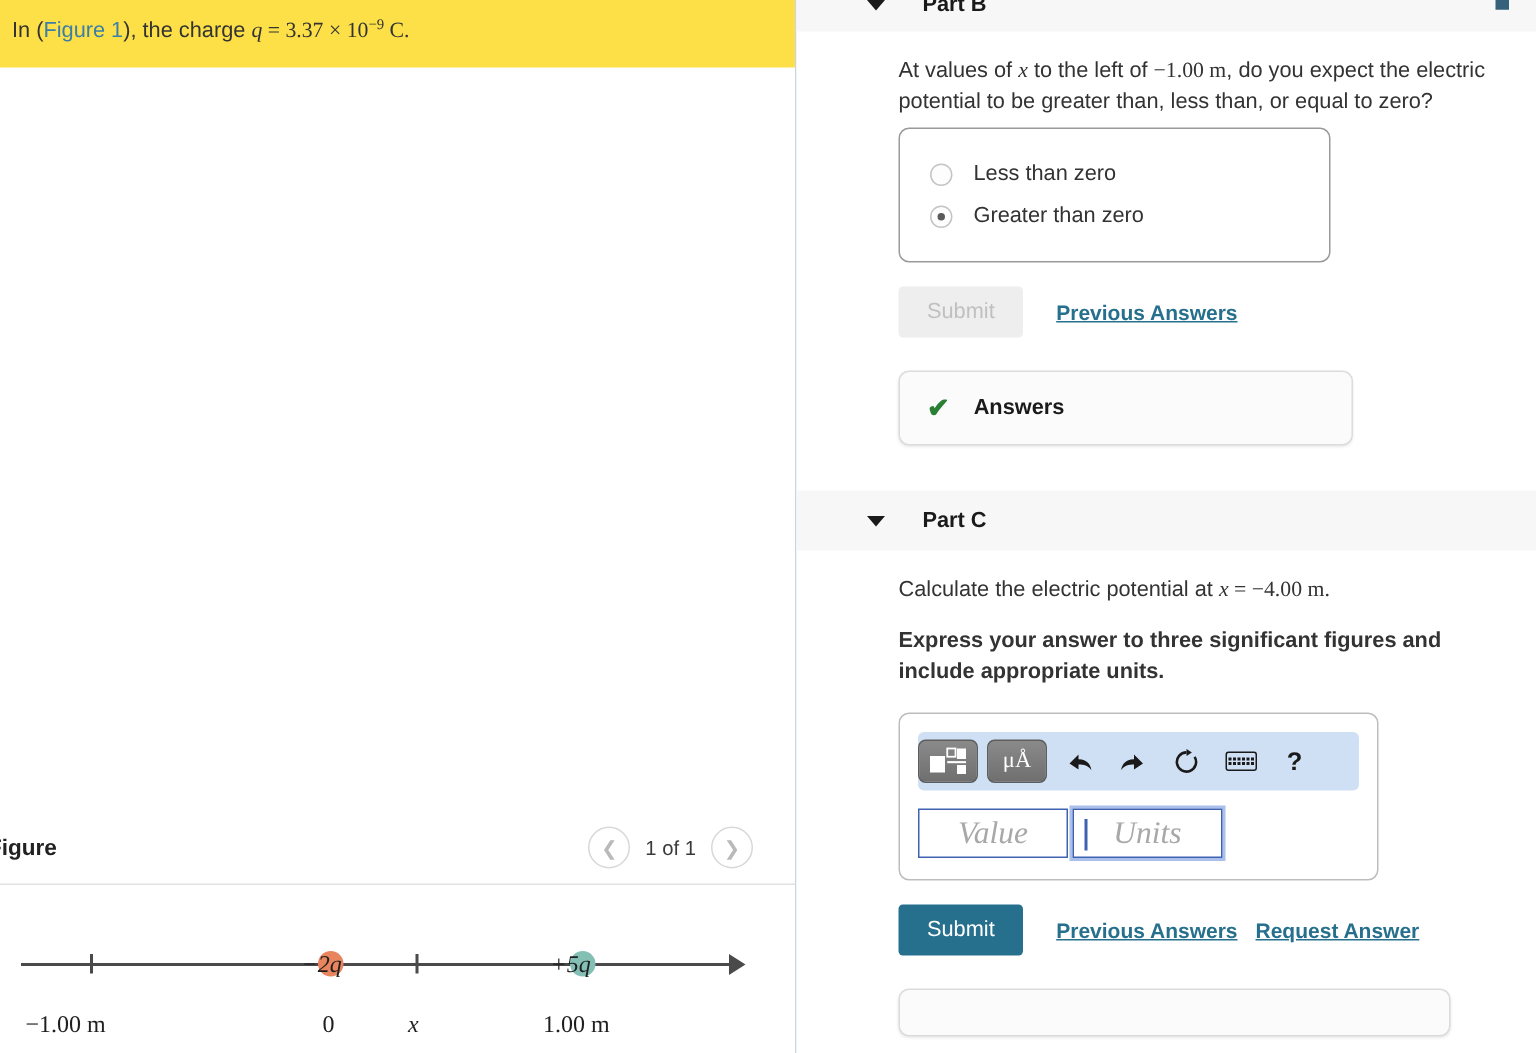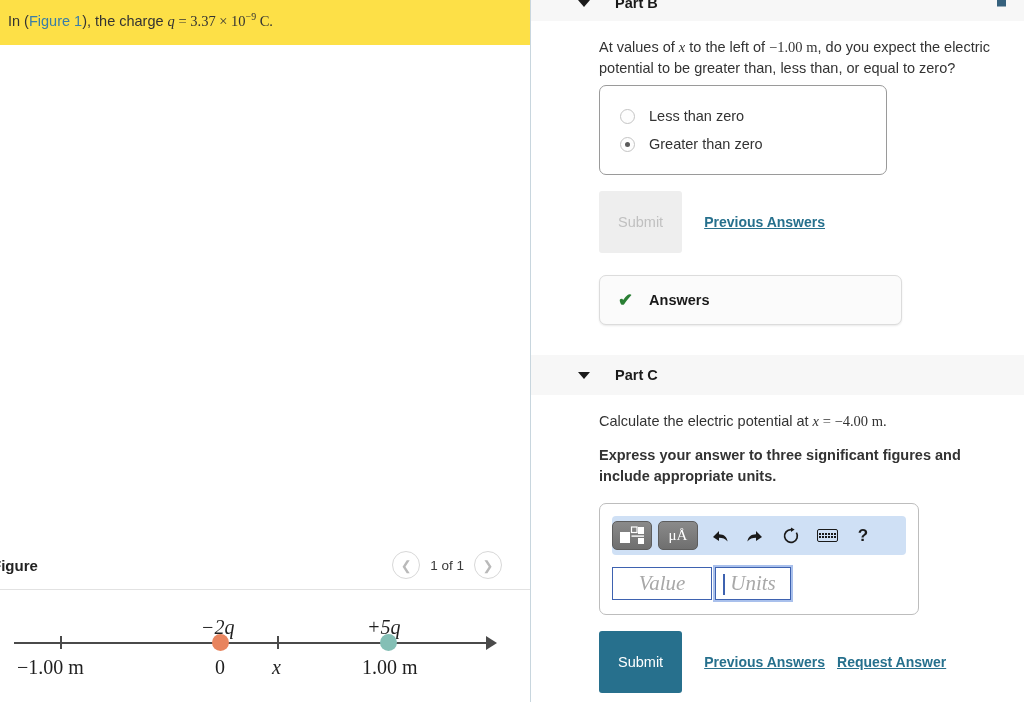--- a/index.html
+++ b/index.html
@@ -76,23 +76,24 @@
     border-left: 11px solid #4a4a4a;
   }
   .tick { position: absolute; width: 2px; height: 13px; background: #4a4a4a; top: 46px; }
   .chargedot {
     position: absolute; width: 17px; height: 17px; border-radius: 50%;
     top: 44px;
   }
   .fig-lbl {
     position: absolute;
     font-family: "Liberation Serif", serif;
-    font-size: 20px;
+    font-size: 16px;
     color: #1f1f1f;
     white-space: nowrap;
+    margin-top: 19px;
   }
   .fig-lbl.italic { font-style: italic; }
   .fig-lbl.above { top: 26px; }
   .fig-lbl.below { top: 66px; }
 
   
   .divider {
     position: absolute; left: 530px; top: 0;
     width: 1px; height: 702px; background: #c8d6de;
   }
@@ -149,21 +150,21 @@
   .radio.selected::after {
     content: ""; width: 5px; height: 5px; border-radius: 50%;
     background: #5a5a5a;
   }
   .choice-label { font-size: 14.5px; color: #333; }
 
   .action-row { display: flex; align-items: center; gap: 22px; margin-top: 16px; }
   .btn-submit {
     background: #27708d; color: #fff;
     border: none; border-radius: 3px;
-    padding: 23px 19px;
+    padding: 9px 19px;
     font-size: 14.5px; font-family: "Liberation Sans", sans-serif;
     cursor: pointer;
   }
   .btn-submit.disabled { background: #eeeeee; color: #c0c0c0; cursor: default; }
   .link-ans {
     color: #26708d; font-size: 14px; font-weight: bold;
     text-decoration: underline; cursor: pointer;
   }
 
   .feedback {
@@ -229,21 +230,21 @@
     height: 33px;
     border: 1px solid #3e62b0;
     background: #fff;
     display: flex; align-items: center; justify-content: center;
     box-sizing: border-box;
     font-family: "Liberation Serif", serif;
     font-style: italic; font-size: 21px; color: #a8a8a8;
   }
   .fld.value-fld { width: 100px; }
   .fld.units-fld {
-    width: 76px; margin-left: 3px;
+    width: 100px; margin-left: 3px;
     border: 1px solid #3e62b0;
     box-shadow: 0 0 0 2px rgba(98,140,220,0.55);
     position: relative;
   }
   .caret-bar {
     position: absolute; left: 7px; top: 6px;
     width: 1.5px; height: 21px; background: #3e62b0;
   }
 </style>
 </head>

